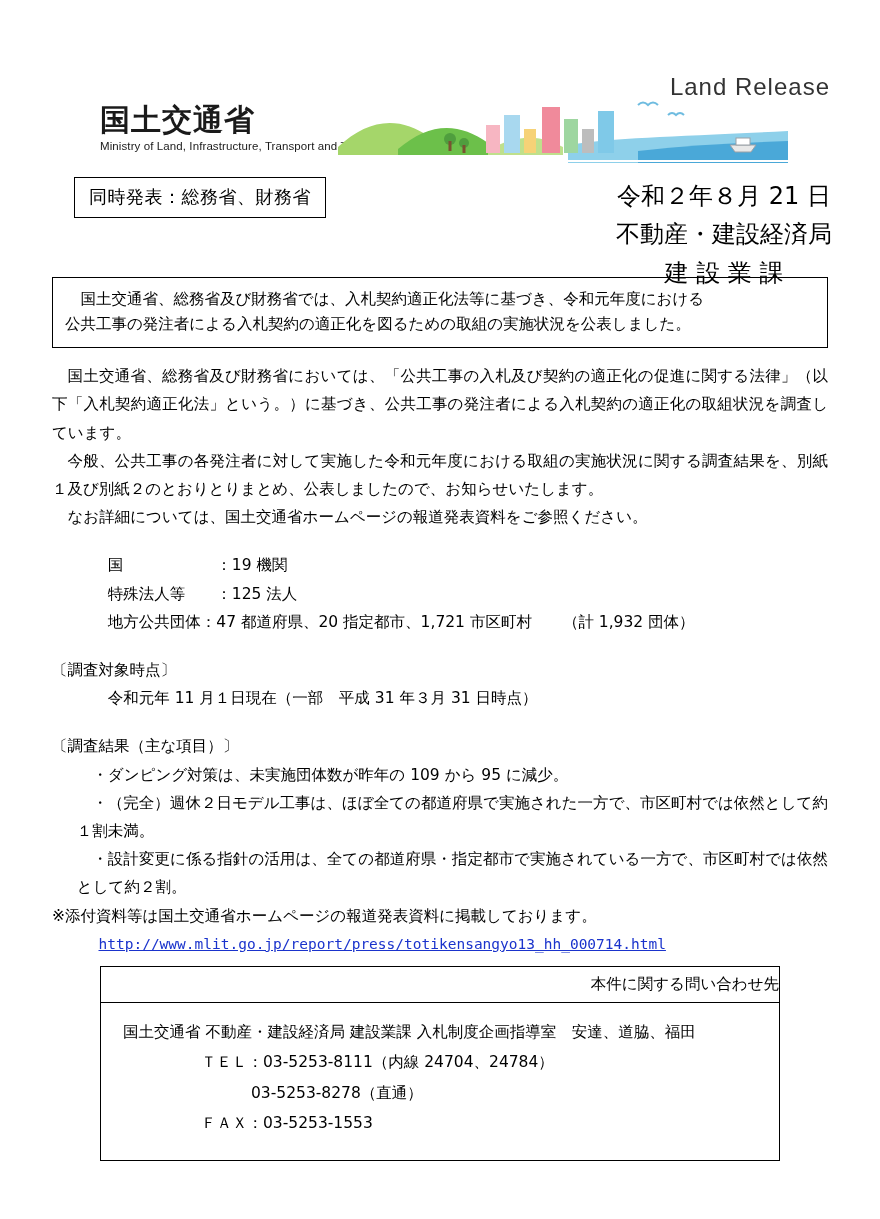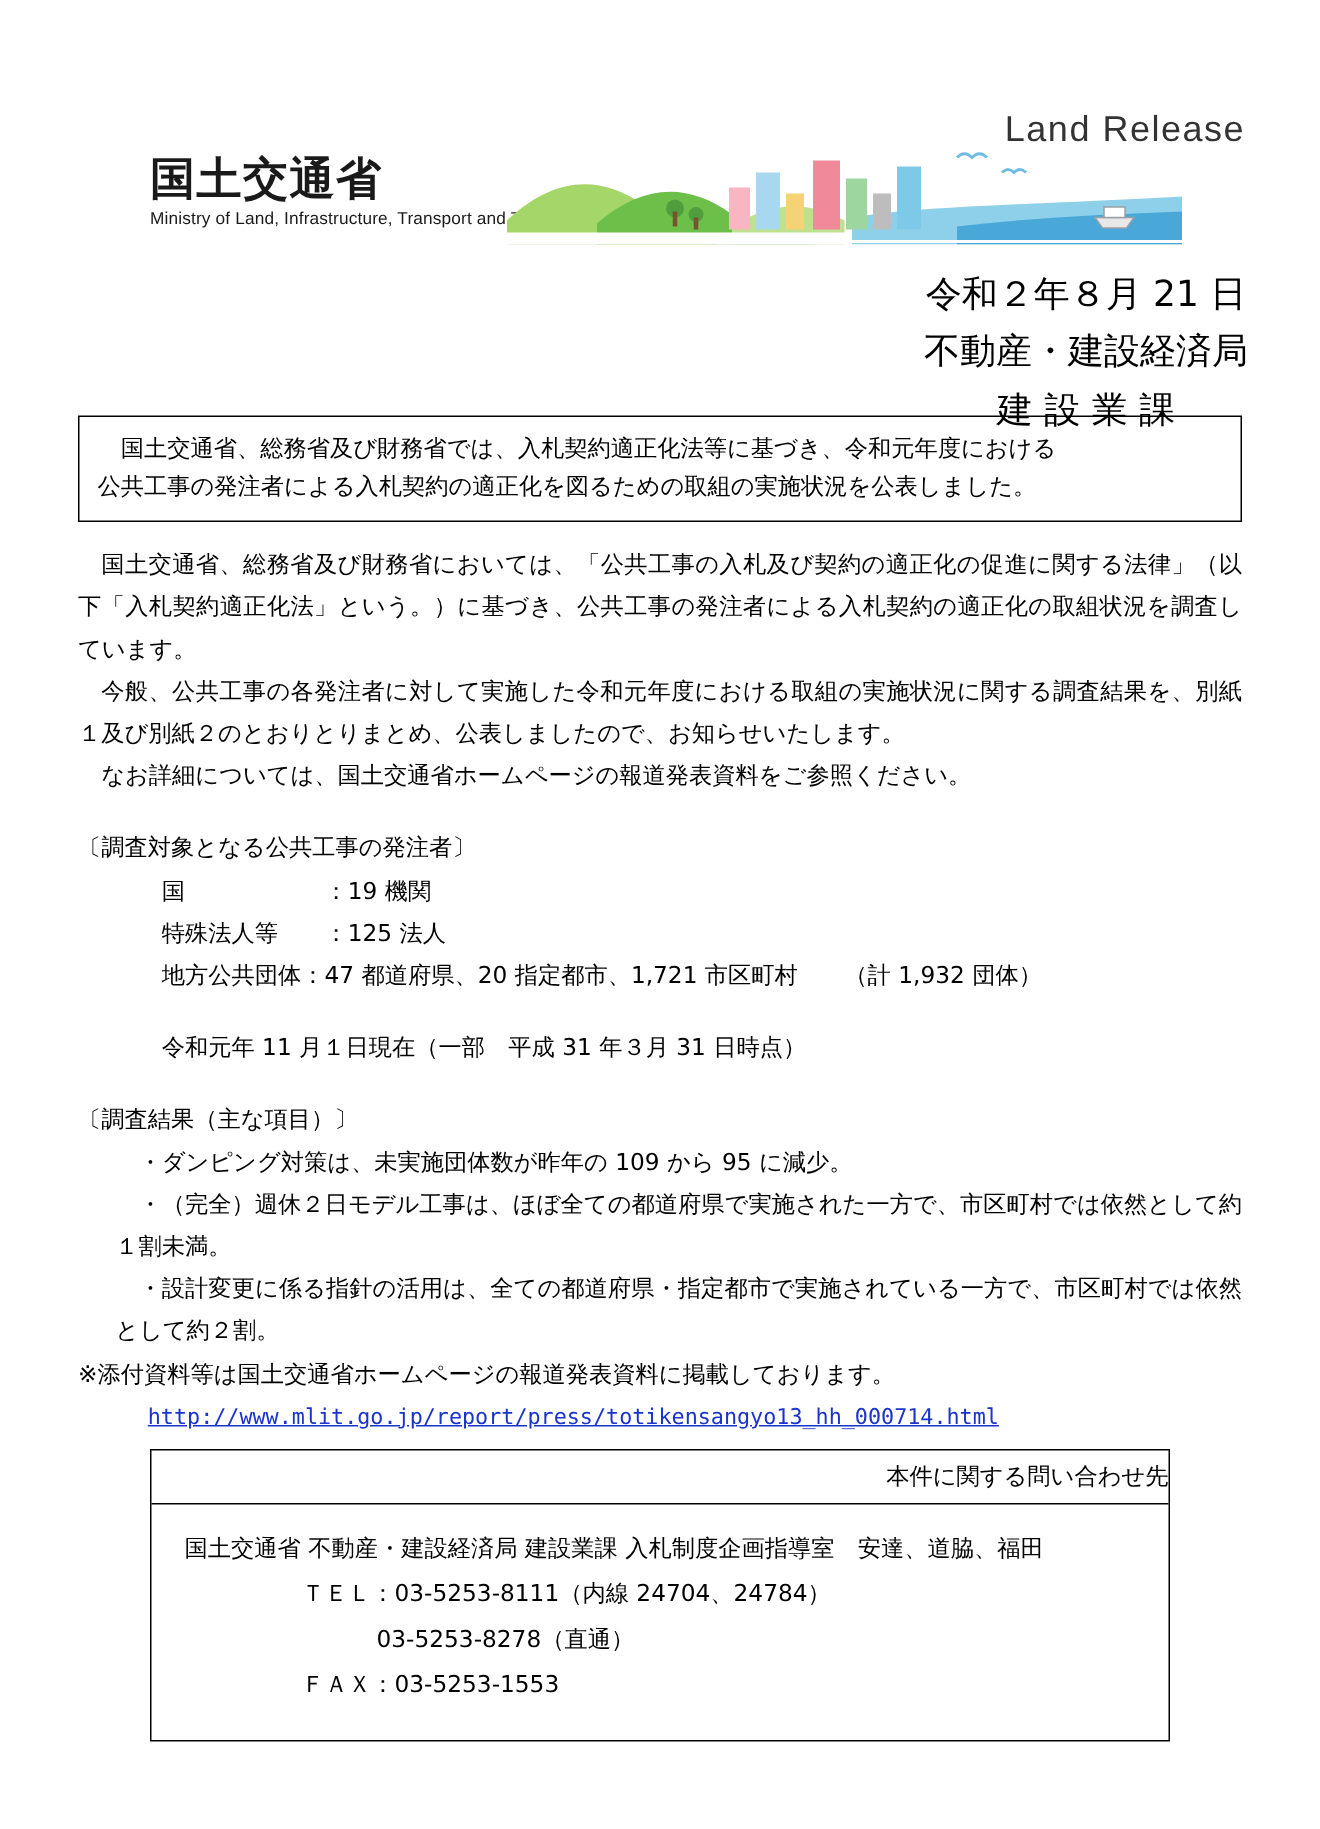--- a/index.html
+++ b/index.html
@@ -219,47 +219,48 @@
       <path d="M330,30 q4,-4 8,0 q4,-4 8,0" stroke="#6fbce0" stroke-width="2" fill="none"></path>
 
       <path d="M392,60 l26,0 l-5,7 l-16,0 z" fill="#e8e8e8" stroke="#9aa0a6" stroke-width="1"></path>
       <rect x="398" y="53" width="14" height="7" fill="#ffffff" stroke="#9aa0a6" stroke-width="1"></rect>
 
       <path d="M0,76 L450,76" stroke="#ffffff" stroke-width="2"></path>
     </svg>
   </div>
 
   <div class="subhead-row">
+    <div class="joint-box">同時発表：総務省、財務省</div>
     <div class="date-block">
       <div>令和２年８月 21 日</div>
       <div>不動産・建設経済局</div>
       <div>建 設 業 課</div>
     </div>
   </div>
 
 
   <div class="lead-box">
     <p class="indent">国土交通省、総務省及び財務省では、入札契約適正化法等に基づき、令和元年度における</p>
     <p>公共工事の発注者による入札契約の適正化を図るための取組の実施状況を公表しました。</p>
   </div>
 
   <div class="body">
     <p>国土交通省、総務省及び財務省においては、「公共工事の入札及び契約の適正化の促進に関する法律」（以下「入札契約適正化法」という。）に基づき、公共工事の発注者による入札契約の適正化の取組状況を調査しています。</p>
     <p>今般、公共工事の各発注者に対して実施した令和元年度における取組の実施状況に関する調査結果を、別紙１及び別紙２のとおりとりまとめ、公表しましたので、お知らせいたします。</p>
     <p>なお詳細については、国土交通省ホームページの報道発表資料をご参照ください。</p>
 
     <div class="spacer-md"></div>
 
-    <p class="noindent section-head">〔調査対象となる公共工事の発注者〕</p>
     <p class="indent1"><span>国　　　　　　：</span><span>19 機関</span></p>
     <p class="indent1"><span>特殊法人等　　：</span><span>125 法人</span></p>
     <p class="indent1"><span>地方公共団体：</span><span>47 都道府県、20 指定都市、1,721 市区町村　　（計 1,932 団体）</span></p>
 
     <div class="spacer-md"></div>
 
+    <p class="noindent section-head">〔調査対象時点〕</p>
     <p class="indent1">令和元年 11 月１日現在（一部　平成 31 年３月 31 日時点）</p>
 
     <div class="spacer-md"></div>
 
     <p class="noindent section-head">〔調査結果（主な項目）〕</p>
     <p class="indent-bullet">・ダンピング対策は、未実施団体数が昨年の 109 から 95 に減少。</p>
     <p class="indent-bullet">・（完全）週休２日モデル工事は、ほぼ全ての都道府県で実施された一方で、市区町村では依然として約１割未満。</p>
     <p class="indent-bullet">・設計変更に係る指針の活用は、全ての都道府県・指定都市で実施されている一方で、市区町村では依然として約２割。</p>
     <p class="noindent">※添付資料等は国土交通省ホームページの報道発表資料に掲載しております。</p>
     <p class="url-line"><a class="url-link" href="#">http://www.mlit.go.jp/report/press/totikensangyo13_hh_000714.html</a></p>

